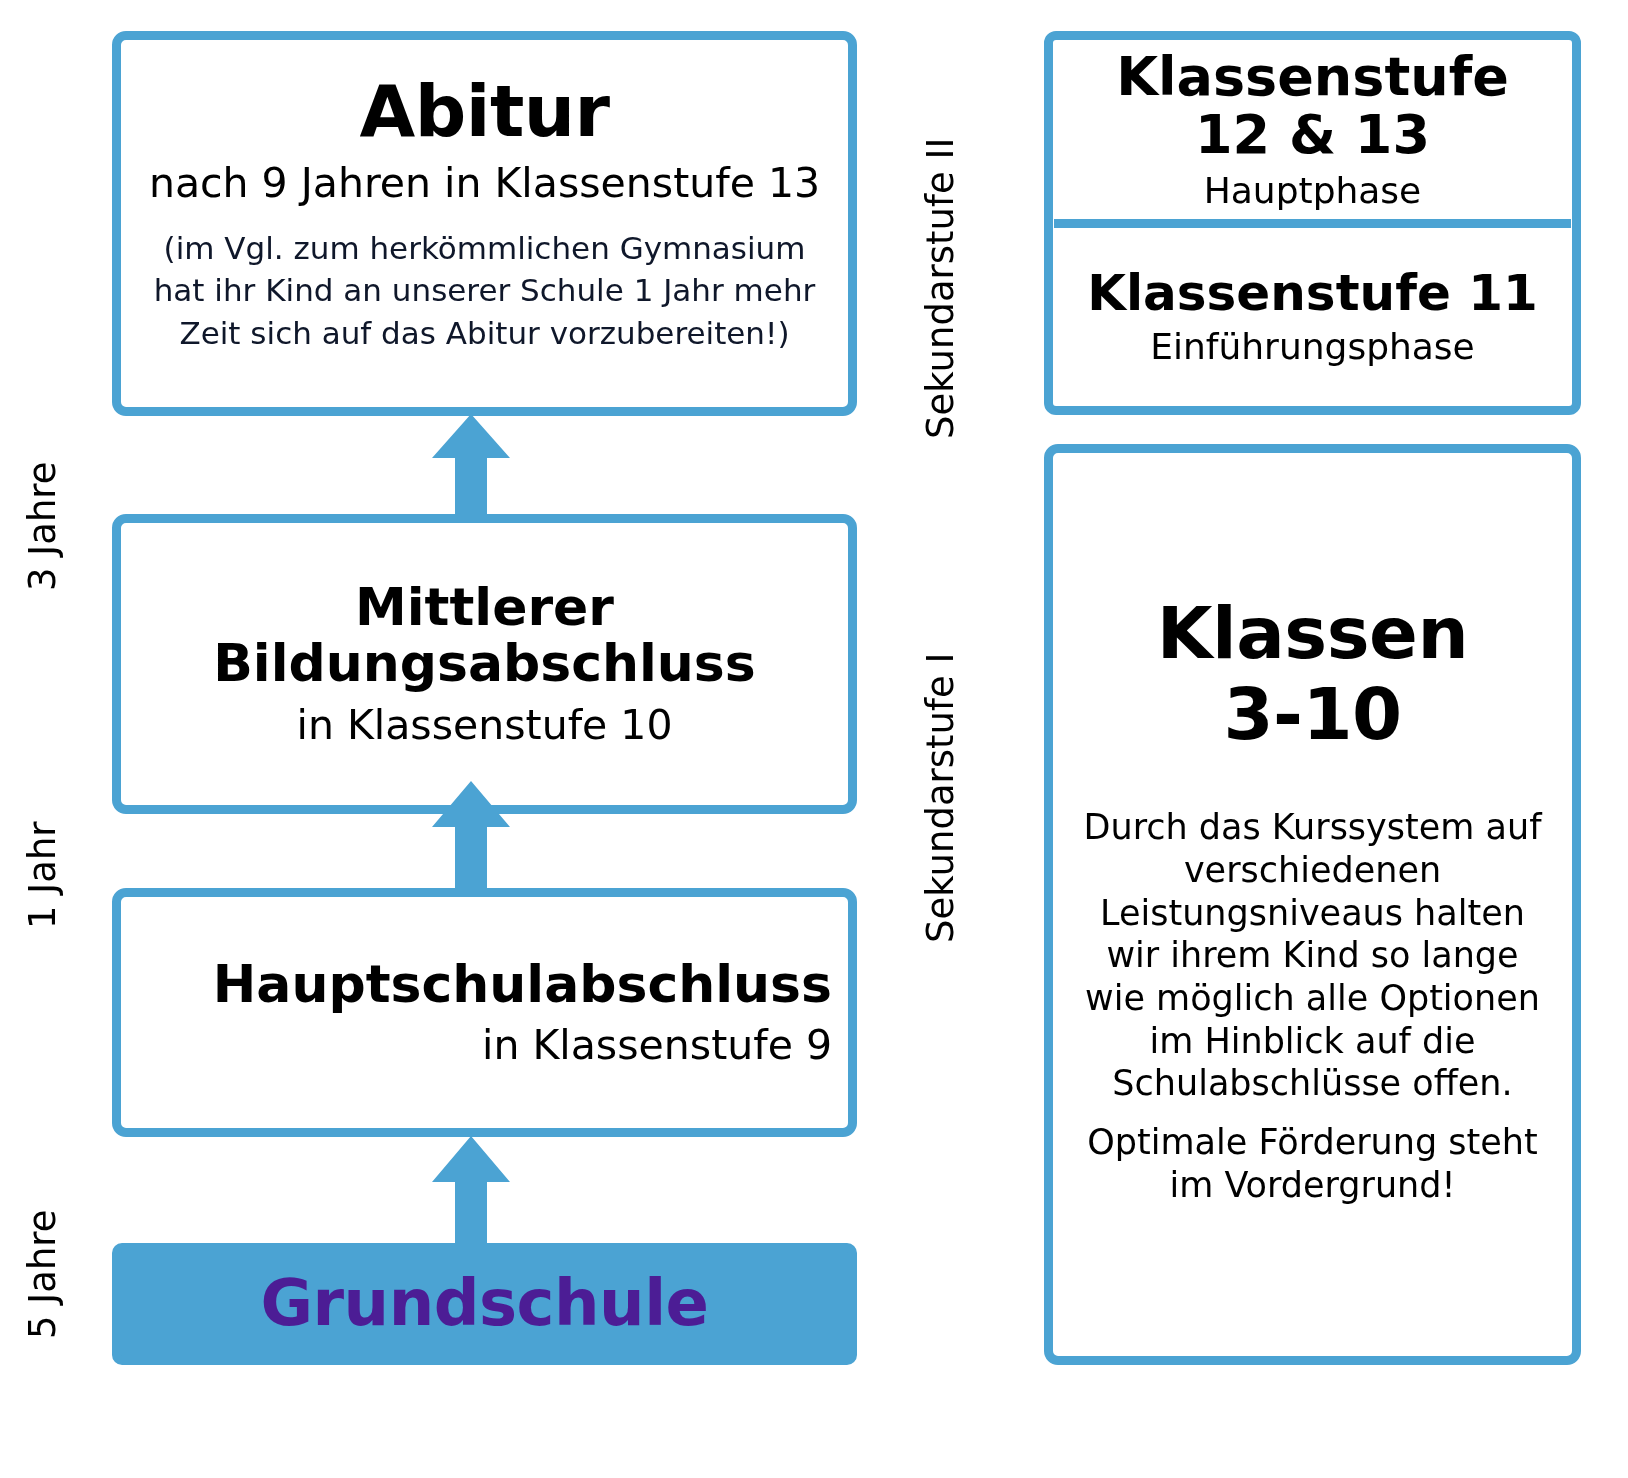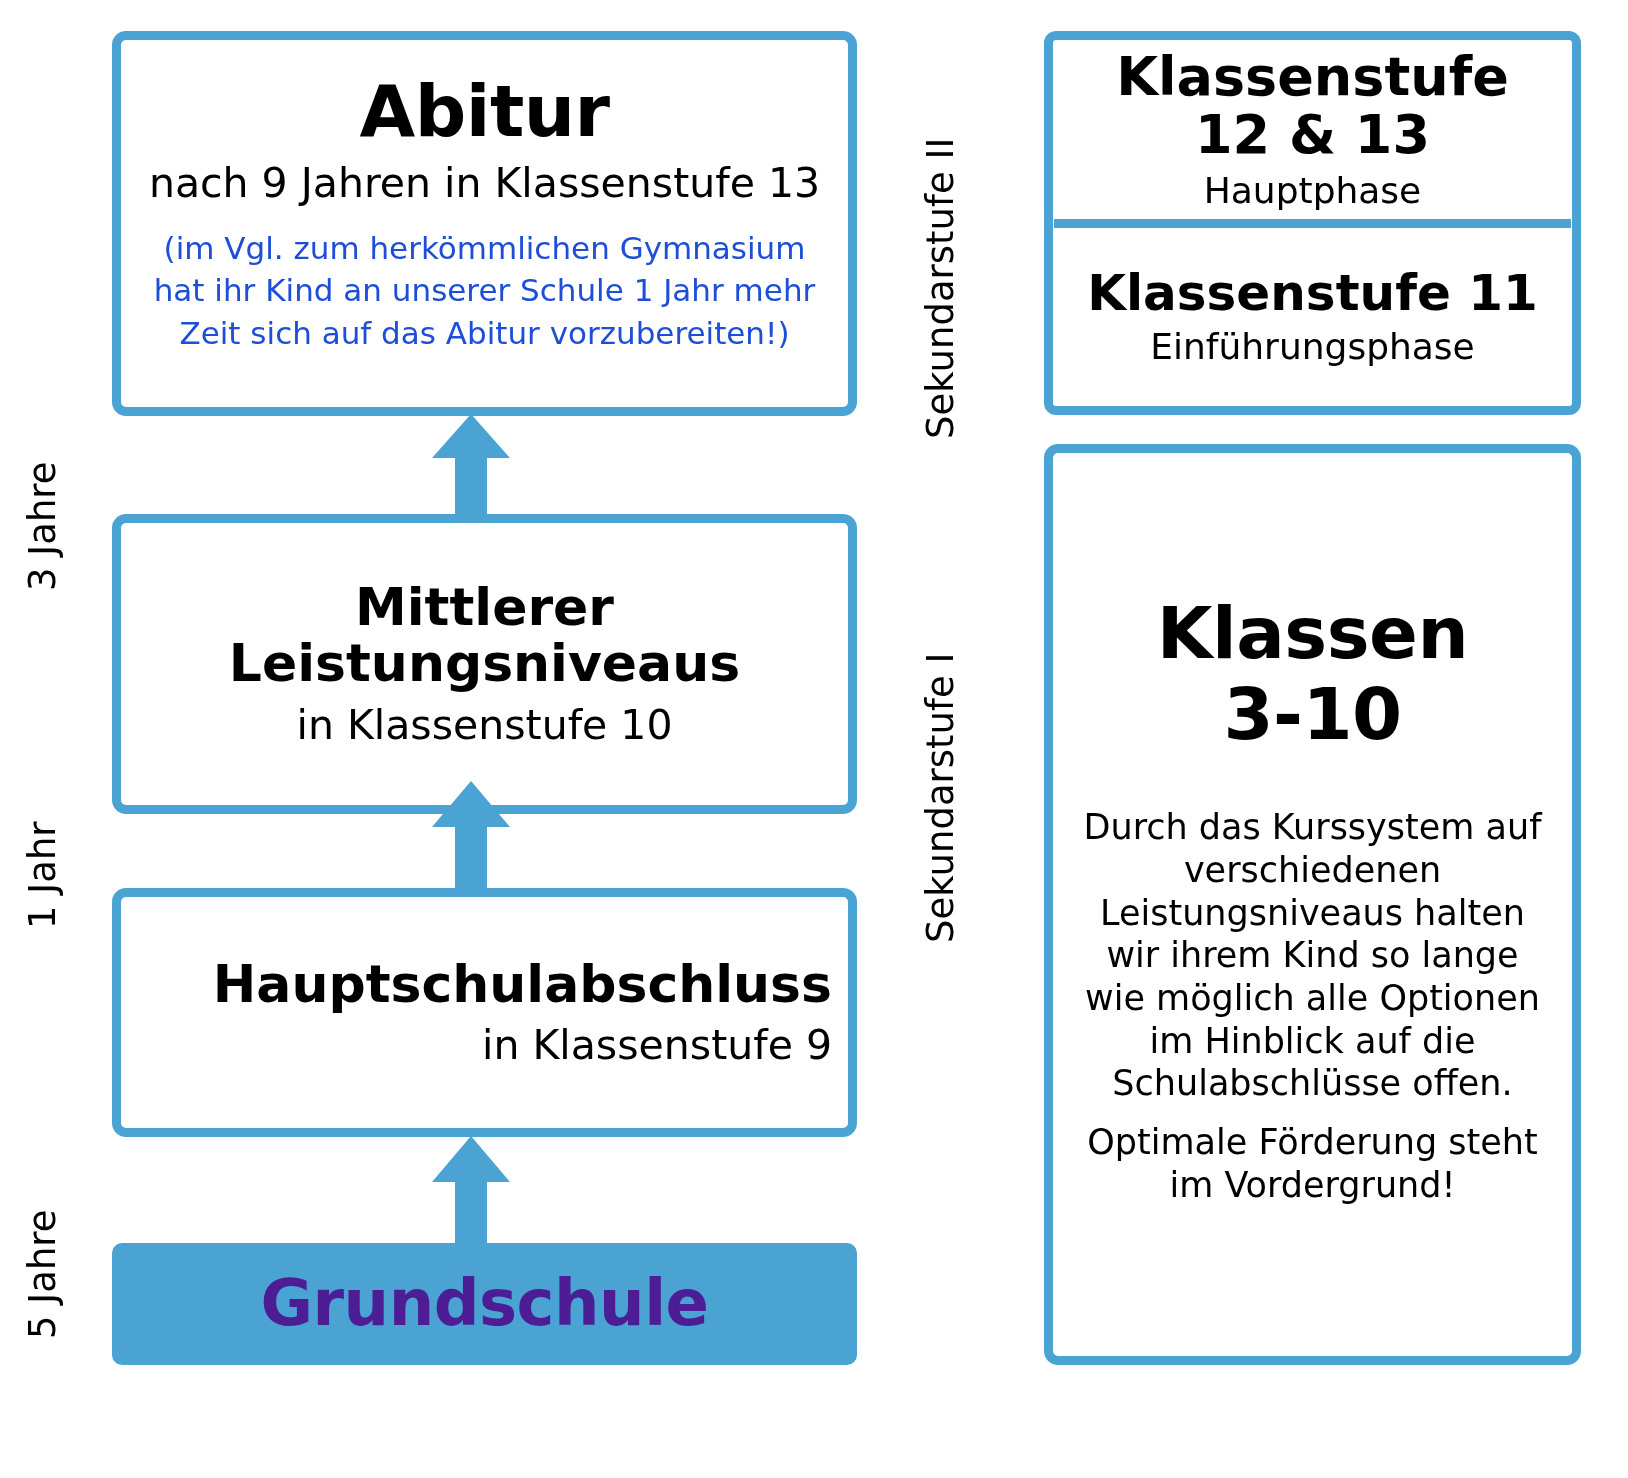--- a/index.html
+++ b/index.html
@@ -45,21 +45,21 @@
     font-weight: bold;
     font-size: 52px;
     line-height: 1.08;
   }
   .sub {
     font-size: 41px;
     line-height: 1.15;
     margin-top: 10px;
   }
   .note {
-    color: #1d4ed8;
+    color: #0f172a;
     font-size: 31px;
     line-height: 1.38;
     margin-top: 20px;
   }
 
   
   #abitur-box {
     left: 112px;
     top: 31px;
     width: 745px;
@@ -199,21 +199,21 @@
   </div>
 
   <div class="arrow" id="arrow-top">
     <svg viewBox="0 0 78 104" preserveAspectRatio="none" aria-hidden="true">
       <polygon points="39,0 78,44 55,44 55,104 23,104 23,44 0,44" fill="#4ba3d3"></polygon>
     </svg>
   </div>
 
   <div class="box" id="mittlerer-box">
     <div class="title-lg">Mittlerer</div>
-    <div class="title-lg">Leistungsniveaus</div>
+    <div class="title-lg">Bildungsabschluss</div>
     <div class="sub">in Klassenstufe 10</div>
   </div>
 
   <div class="arrow" id="arrow-middle">
     <svg viewBox="0 0 78 110" preserveAspectRatio="none" aria-hidden="true">
       <polygon points="39,0 78,46 55,46 55,110 23,110 23,46 0,46" fill="#4ba3d3"></polygon>
     </svg>
   </div>
 
   <div class="box" id="hauptschul-box">

